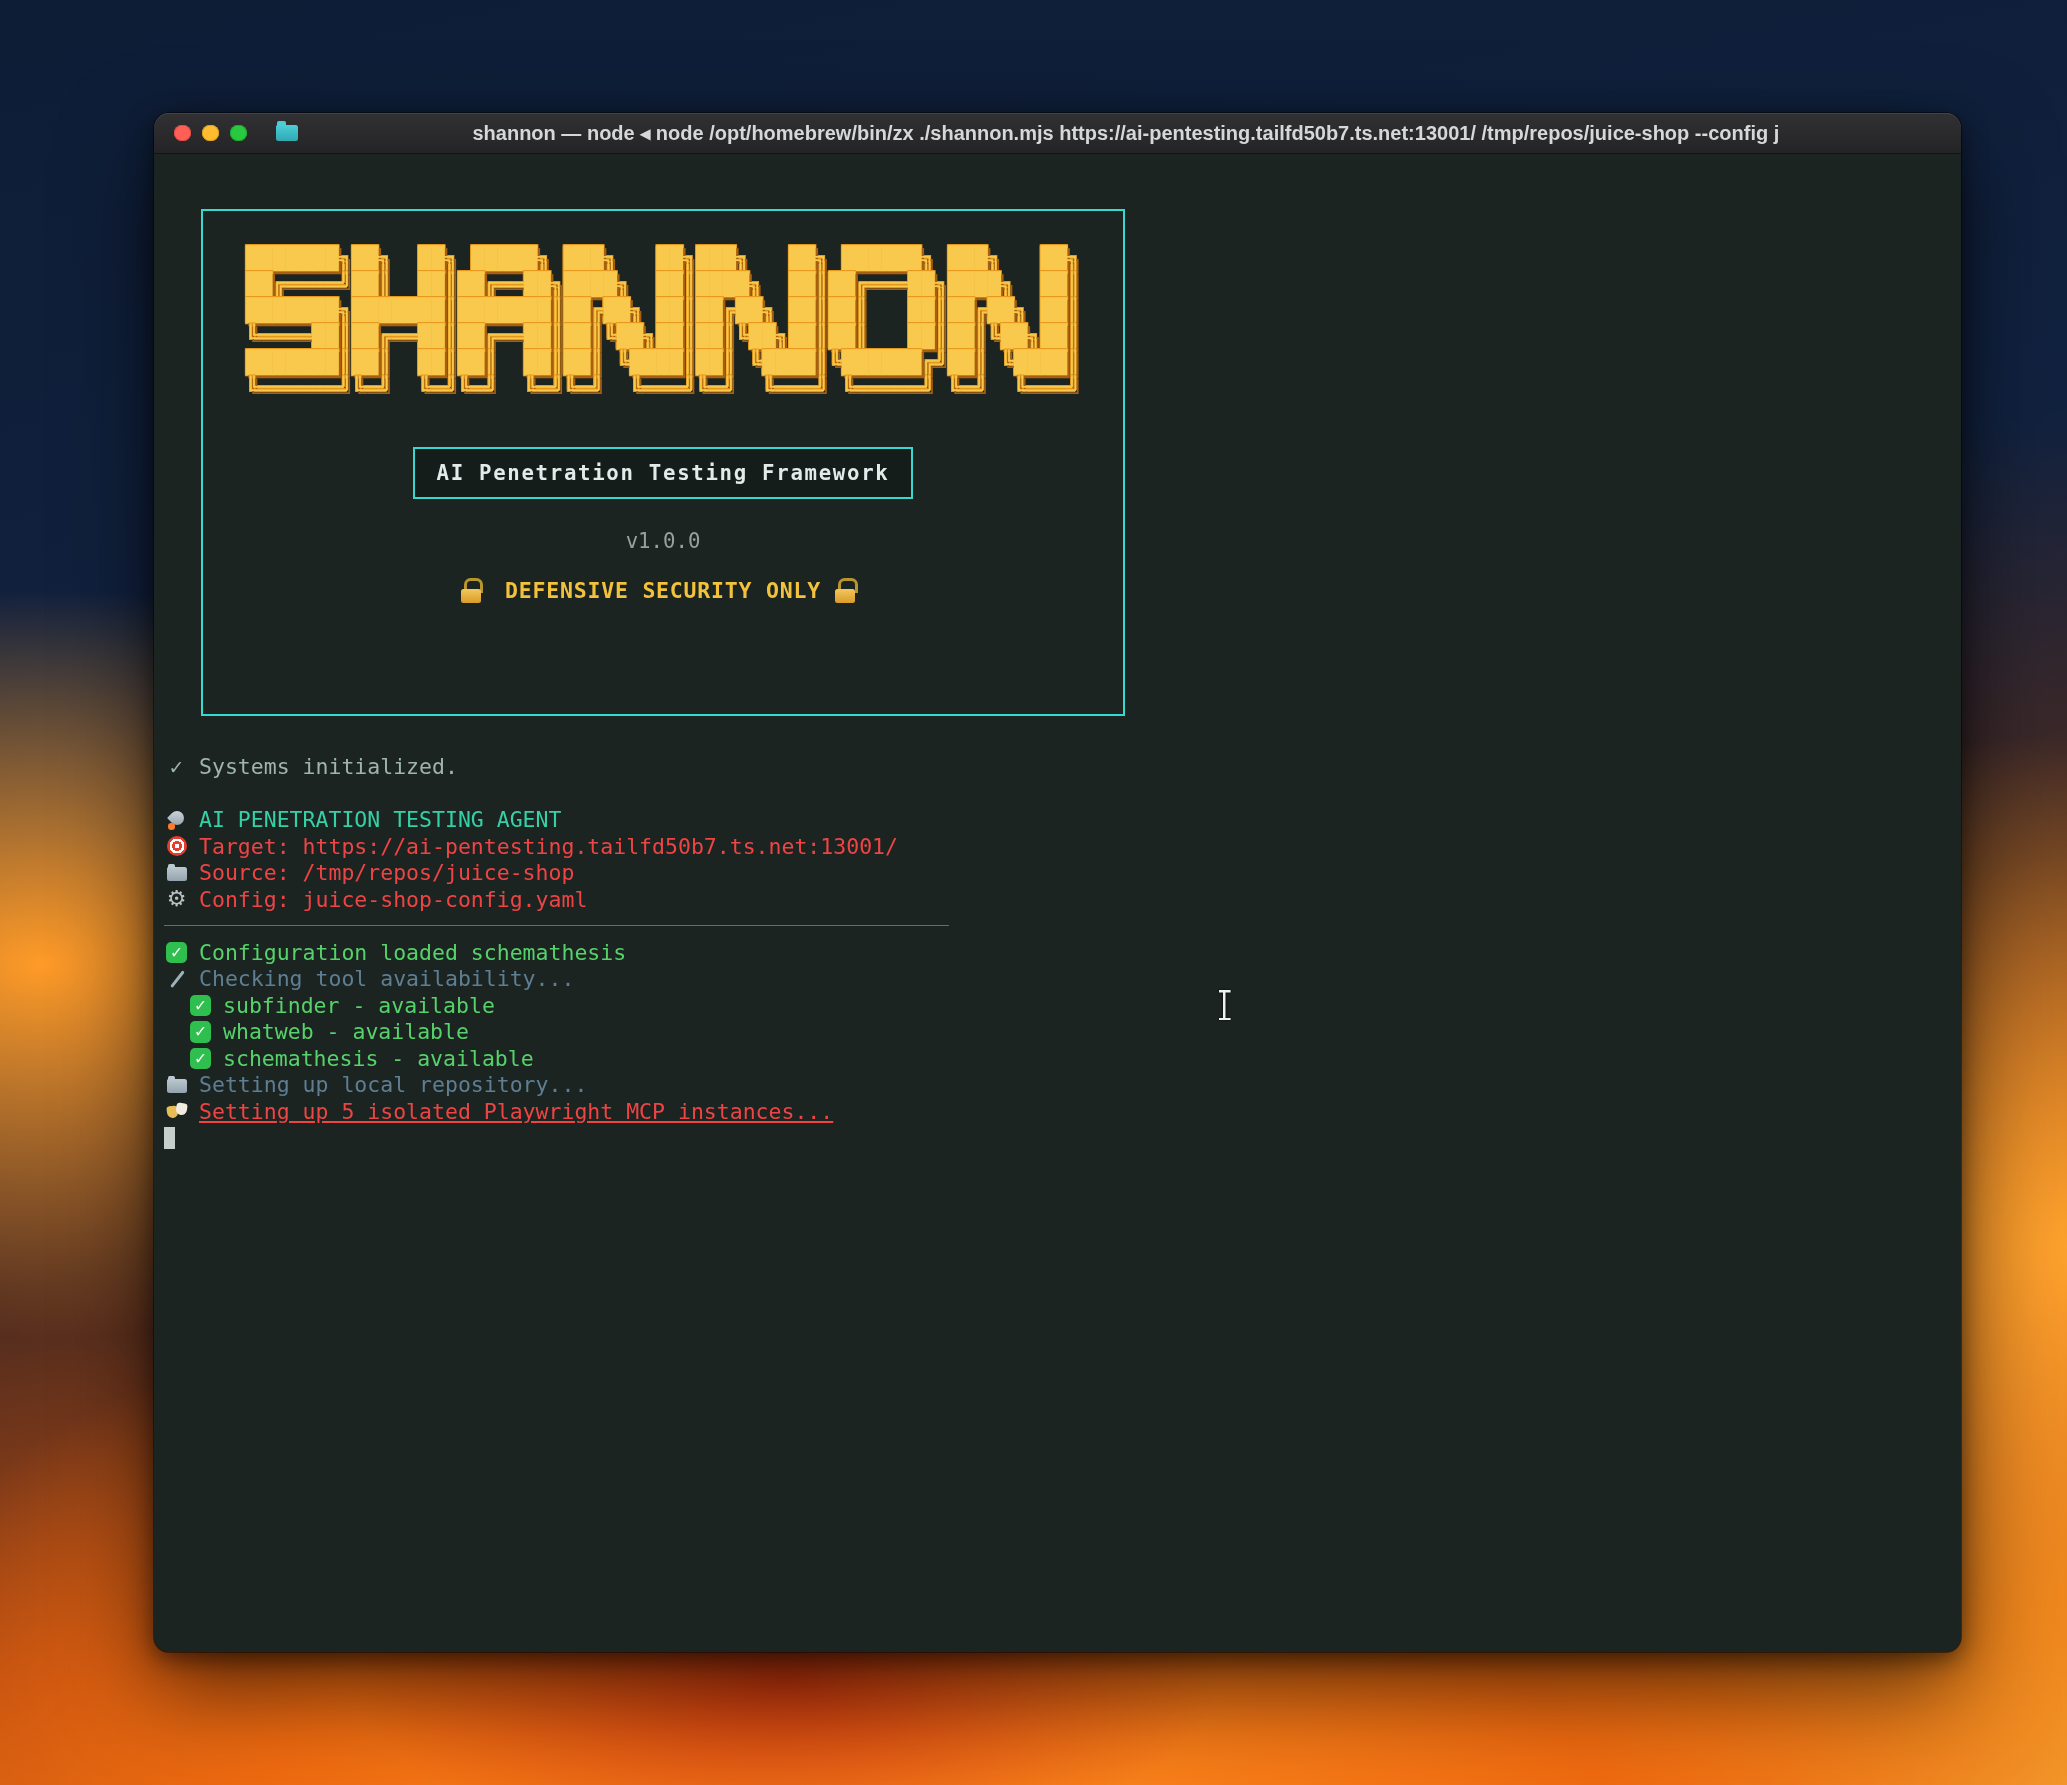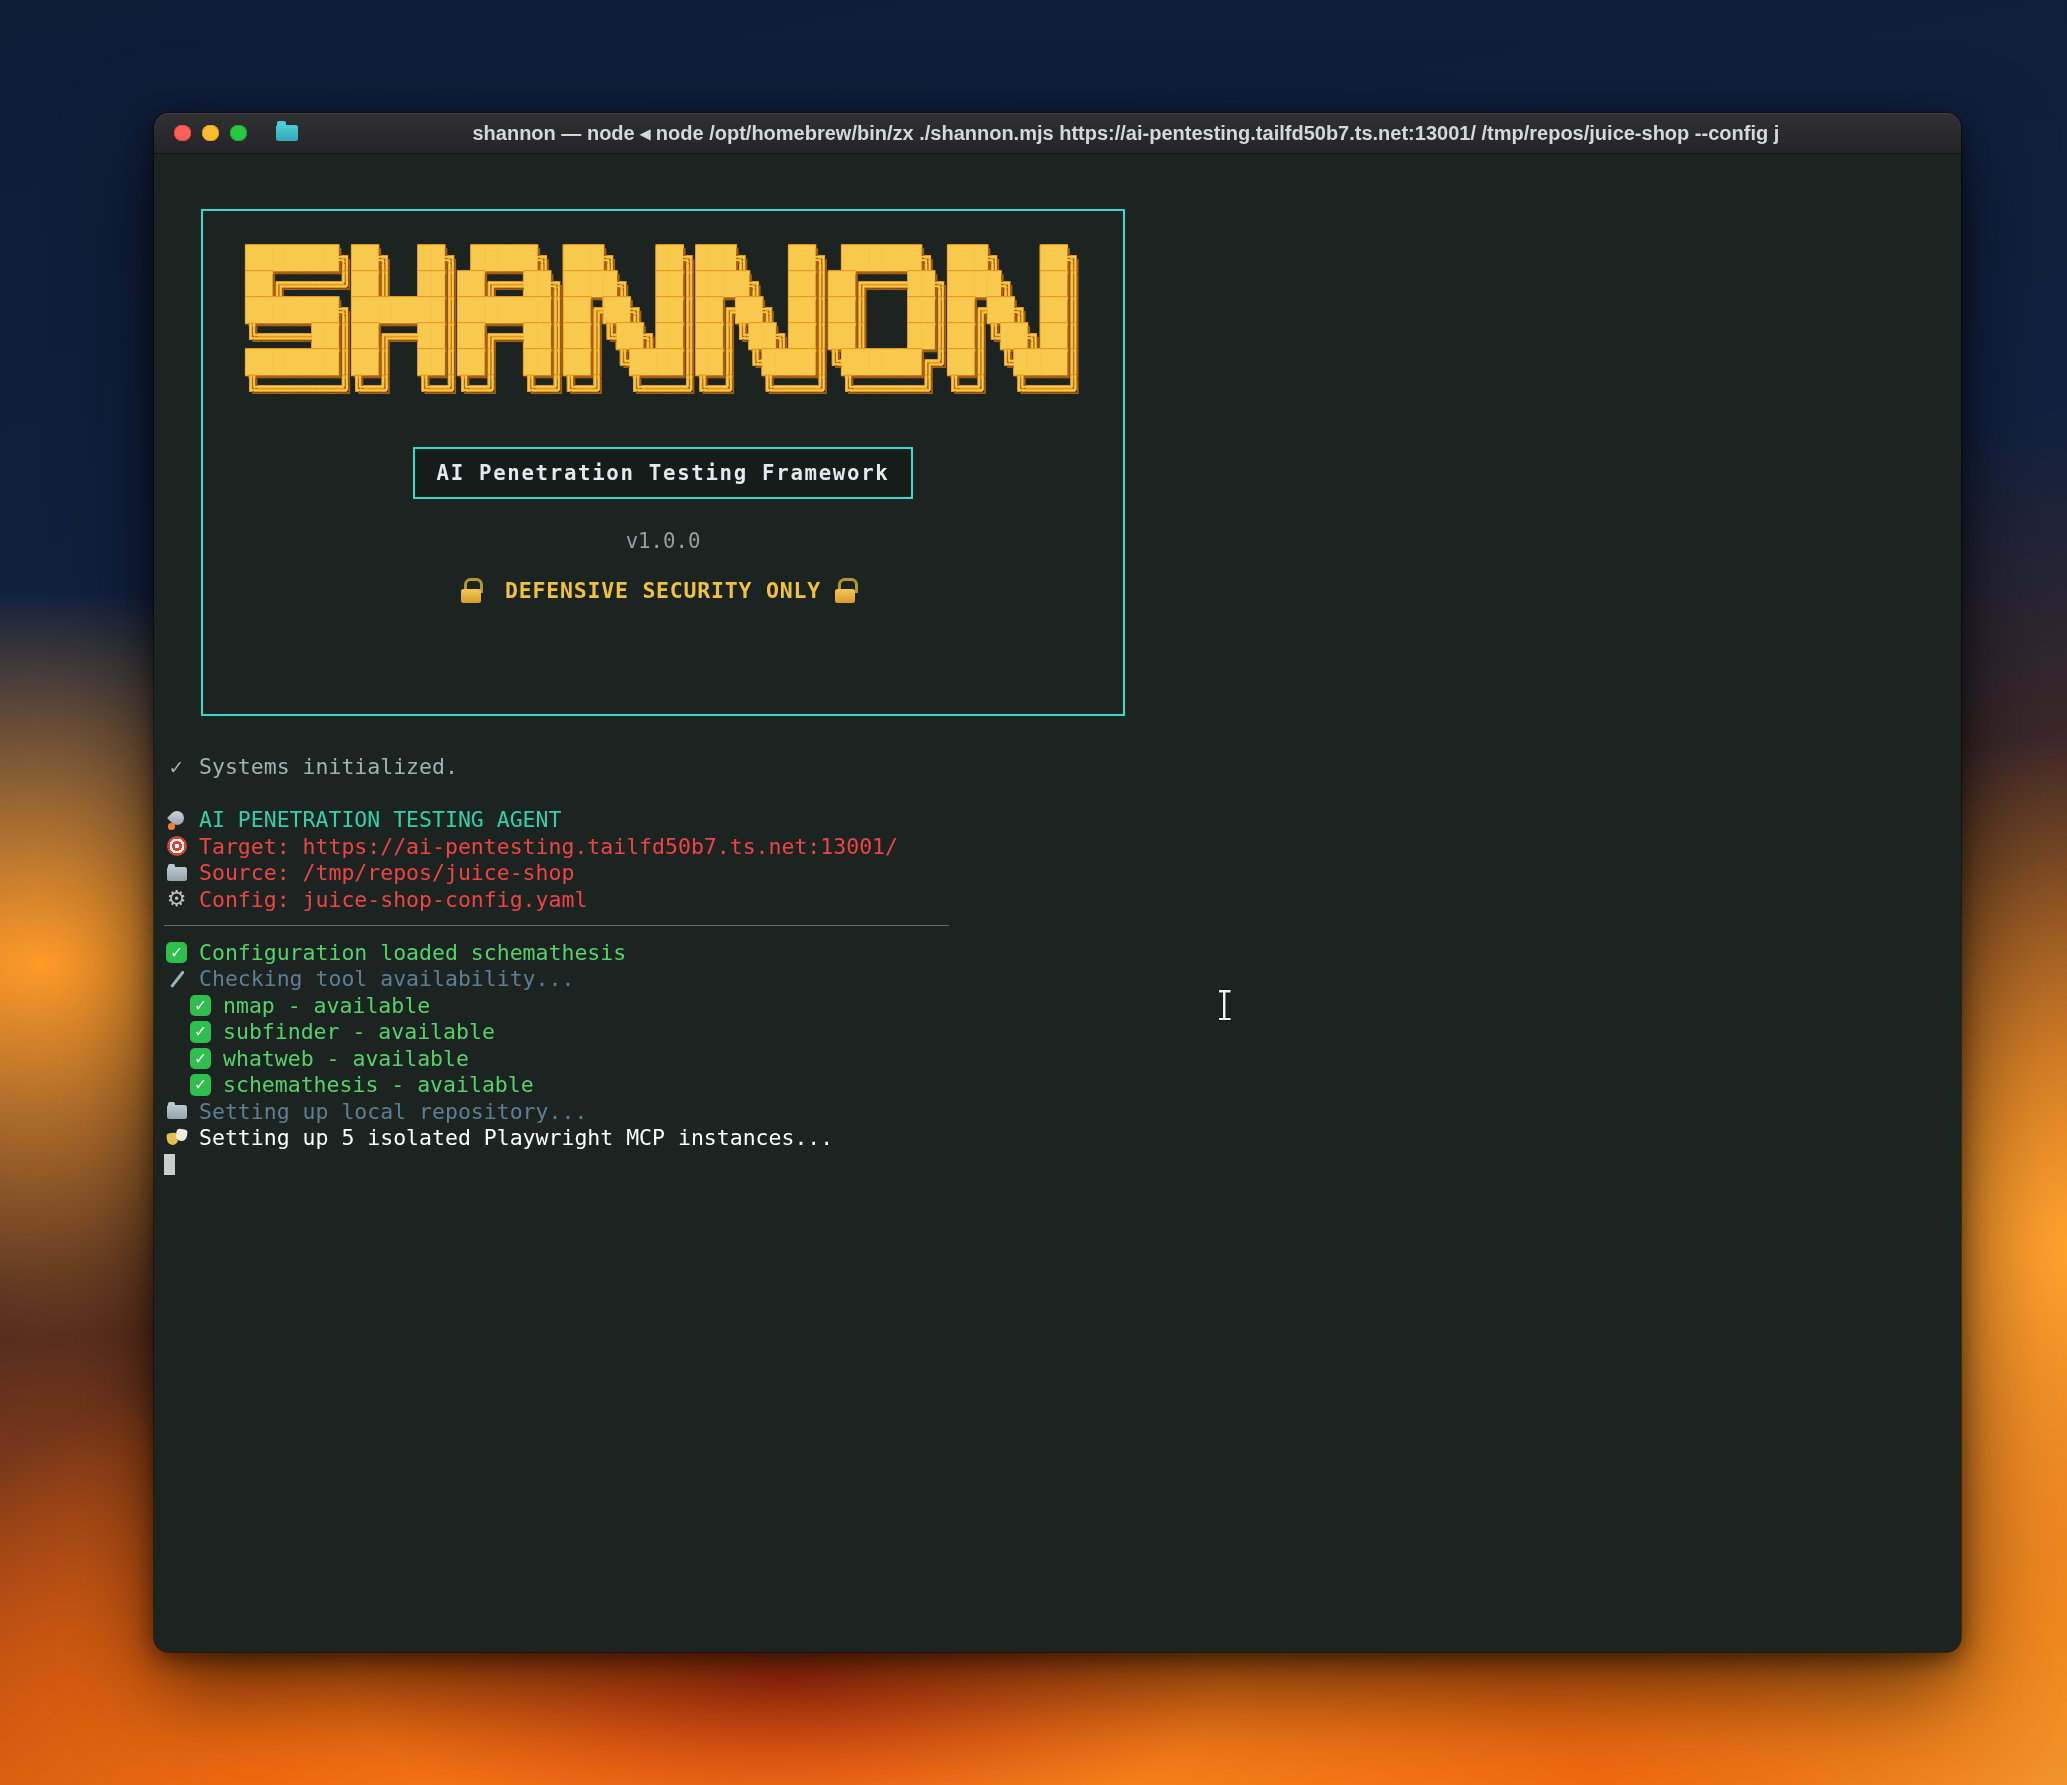--- a/index.html
+++ b/index.html
@@ -78,21 +78,21 @@
   
   .lines{ margin-top:38px; }
   .term-line{ display:flex; align-items:center; height:26.5px; white-space:pre; }
   .term-line.indent{ padding-left:24px; }
   .rule{ width:785px; border-top:1.7px solid #6e7b76; opacity:.85; }
   .t-dim{ color:#9fb4ae; }
   .t-heading{ color:#35d1a6; font-weight:normal; }
   .t-info{ color:#ef4444; }
   .t-success{ color:#55d36a; }
   .t-muted{ color:#5e7f93; }
-  .t-muted-blue{ color:#ffffff; }
+  .t-muted-blue{ color:#ef4444;text-decoration:underline; }
   .cursor-block{ display:inline-block; width:10.7px; height:21.5px; background:#c6cfcc; }
 
   
   .icon{ display:inline-flex; align-items:center; justify-content:center;
          width:25px; height:25px; margin-right:10px; position:relative; flex:0 0 auto; }
   .icon-check::before{ content:"✓"; font-family:"DejaVu Sans",sans-serif; font-size:19px; color:#9fb4ae; }
   .icon-check-green::before{
     content:"✓"; display:flex; align-items:center; justify-content:center;
     width:21.5px; height:21.5px; background:#2ebf4f; border-radius:5px;
     color:#fff; font-size:15.7px; font-weight:bold; font-family:"DejaVu Sans",sans-serif;
@@ -190,21 +190,20 @@
     <div class="lines">
         <div class="term-line"><span class="icon icon-check"></span><span class="t-dim">Systems initialized.</span></div>
         <div class="term-line"></div>
         <div class="term-line"><span class="icon icon-rocket"></span><span class="t-heading">AI PENETRATION TESTING AGENT</span></div>
         <div class="term-line"><span class="icon icon-target"></span><span class="t-info">Target: https://ai-pentesting.tailfd50b7.ts.net:13001/</span></div>
         <div class="term-line"><span class="icon icon-folder"></span><span class="t-info">Source: /tmp/repos/juice-shop</span></div>
         <div class="term-line"><span class="icon icon-gear"></span><span class="t-info">Config: juice-shop-config.yaml</span></div>
         <div class="term-line"><div class="rule"></div></div>
         <div class="term-line"><span class="icon icon-check-green"></span><span class="t-success">Configuration loaded schemathesis</span></div>
         <div class="term-line"><span class="icon icon-wrench"></span><span class="t-muted">Checking tool availability...</span></div>
-        <div class="term-line indent"><span class="icon icon-check-green"></span><span class="t-success">nmap - available</span></div>
         <div class="term-line indent"><span class="icon icon-check-green"></span><span class="t-success">subfinder - available</span></div>
         <div class="term-line indent"><span class="icon icon-check-green"></span><span class="t-success">whatweb - available</span></div>
         <div class="term-line indent"><span class="icon icon-check-green"></span><span class="t-success">schemathesis - available</span></div>
         <div class="term-line"><span class="icon icon-folder"></span><span class="t-muted">Setting up local repository...</span></div>
         <div class="term-line"><span class="icon icon-masks"></span><span class="t-muted-blue">Setting up 5 isolated Playwright MCP instances...</span></div>
         <div class="term-line"><span class="cursor-block"></span></div>
       </div>
 
   </div>
 </div>

